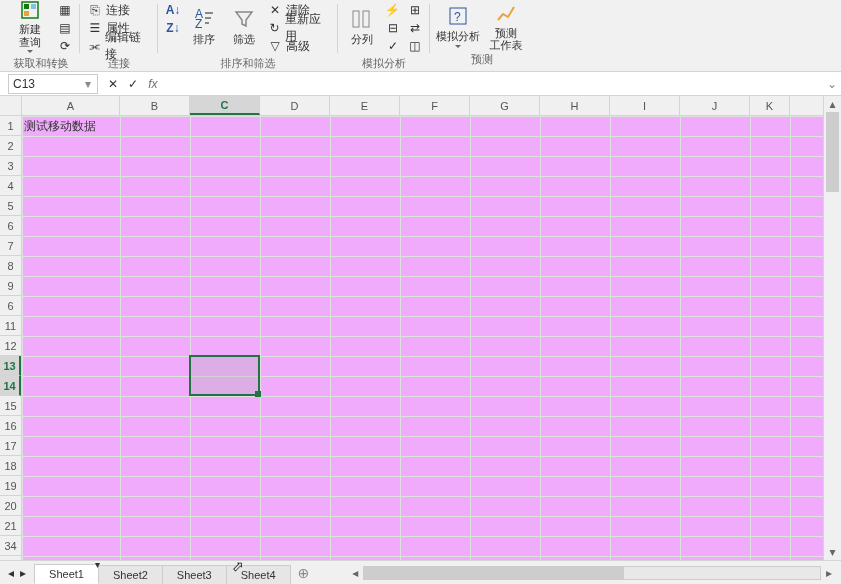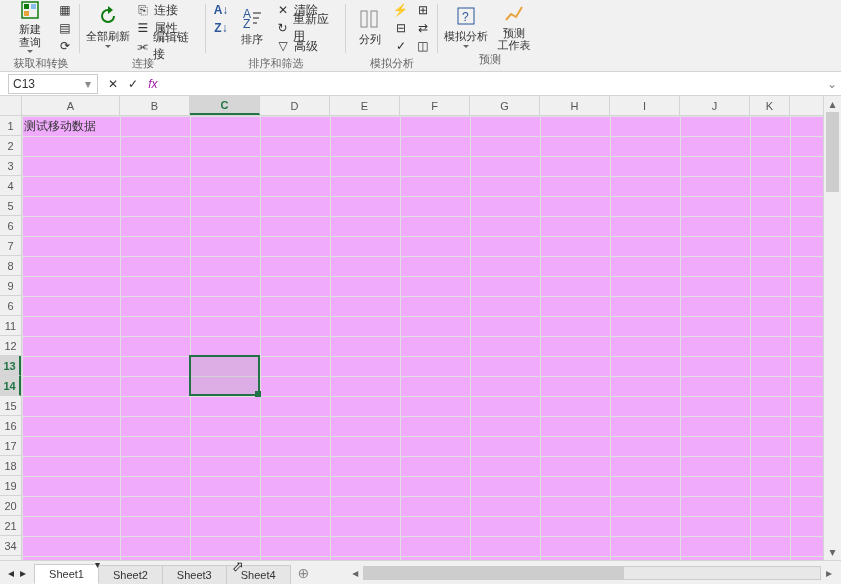--- a/index.html
+++ b/index.html
@@ -16,21 +16,21 @@
 .smallcol{display:flex;flex-direction:column;justify-content:center;padding:2px 4px;gap:2px}
 .smallbtn{display:flex;align-items:center;gap:4px;height:16px;font-size:11px;color:#666;cursor:pointer}
 .smallbtn .ico{width:14px;height:14px;display:flex;align-items:center;justify-content:center}
 .arrow-down{width:0;height:0;border-left:3px solid transparent;border-right:3px solid transparent;border-top:3px solid #666;display:inline-block;margin-top:2px}
 
 .fbar-row{display:flex;align-items:center;height:24px;border-bottom:1px solid #d4d4d4;background:#fff}
 .namebox{width:90px;height:20px;border:1px solid #ccc;margin:0 2px 0 8px;display:flex;align-items:center;justify-content:space-between;padding:0 4px}
 .namebox-dd{width:10px;text-align:center;color:#888}
 .fx-btns{display:flex;align-items:center;gap:10px;padding:0 8px;color:#aaa}
 .fx-btns span{cursor:pointer}
-.fx-label{font-style:italic;color:#a21caf;margin-right:14px}
+.fx-label{font-style:italic;color:#737373;margin-right:14px}
 .formula-input{flex:1;height:20px;border:none;outline:none;padding:0 4px}
 .fbar-expand{width:18px;text-align:center;color:#888;cursor:pointer}
 
 .grid-wrap{position:relative;height:464px;display:flex}
 .rowhdrs{width:22px;background:#f0f0f0;border-right:1px solid #d4d4d4;display:flex;flex-direction:column}
 .corner{height:20px;border-bottom:1px solid #d4d4d4;background:#f0f0f0}
 .rowhdr{height:20px;border-bottom:1px solid #d4d4d4;display:flex;align-items:center;justify-content:center;font-size:11px;color:#555;cursor:pointer}
 .rowhdr.sel{background:#d6d6d6;color:#217346;font-weight:bold;border-right:2px solid #217346}
 .cols-area{flex:1;display:flex;flex-direction:column;overflow:hidden}
 .colhdrs{display:flex;height:20px;background:#f0f0f0;border-bottom:1px solid #d4d4d4}
@@ -92,29 +92,20 @@
         <div class="smallbtn">
             <span class="ico">⟳</span>
           </div>
       </div>
     </div>
     <div class="rgroup-label">获取和转换</div>
   </div>
 
   <div class="rgroup">
     <div class="rgroup-body">
-      <div class="bigbtn">
-        <div class="ico">
-            <svg width="22" height="22">
-              <path d="M11 4a7 7 0 1 0 7 7h-2a5 5 0 1 1-5-5v3l5-4-5-4z" fill="#107c10"></path>
-            </svg>
-          </div>
-        <div class="lbl">全部刷新</div>
-        <span class="arrow-down"></span>
-      </div>
       <div class="smallcol" style="width:70px">
         <div class="smallbtn">
             <span class="ico">⎘</span>
             <span>连接</span>
           </div>
         <div class="smallbtn" style="color:#bbb">
             <span class="ico">☰</span>
             <span>属性</span>
           </div>
         <div class="smallbtn" style="color:#bbb">
@@ -140,20 +131,28 @@
         <div class="ico">
             <svg width="22" height="22">
               <text x="2" y="10" font-size="8" fill="#2b579a">A</text>
               <text x="2" y="20" font-size="8" fill="#2b579a">Z</text>
               <rect x="12" y="4" width="8" height="2" fill="#888"></rect>
               <rect x="12" y="9" width="6" height="2" fill="#888"></rect>
               <rect x="12" y="14" width="4" height="2" fill="#888"></rect>
             </svg>
           </div>
         <div class="lbl">排序</div>
+      </div>
+      <div class="bigbtn" style="width:40px">
+        <div class="ico">
+            <svg width="22" height="22">
+              <path d="M3 4h16l-6 8v6l-4-2v-4z" fill="none" stroke="#888" stroke-width="1.5"></path>
+            </svg>
+          </div>
+        <div class="lbl">筛选</div>
       </div>
       <div class="smallcol" style="width:70px">
         <div class="smallbtn" style="color:#bbb">
             <span class="ico">✕</span>
             <span>清除</span>
           </div>
         <div class="smallbtn" style="color:#bbb">
             <span class="ico">↻</span>
             <span>重新应用</span>
           </div>

